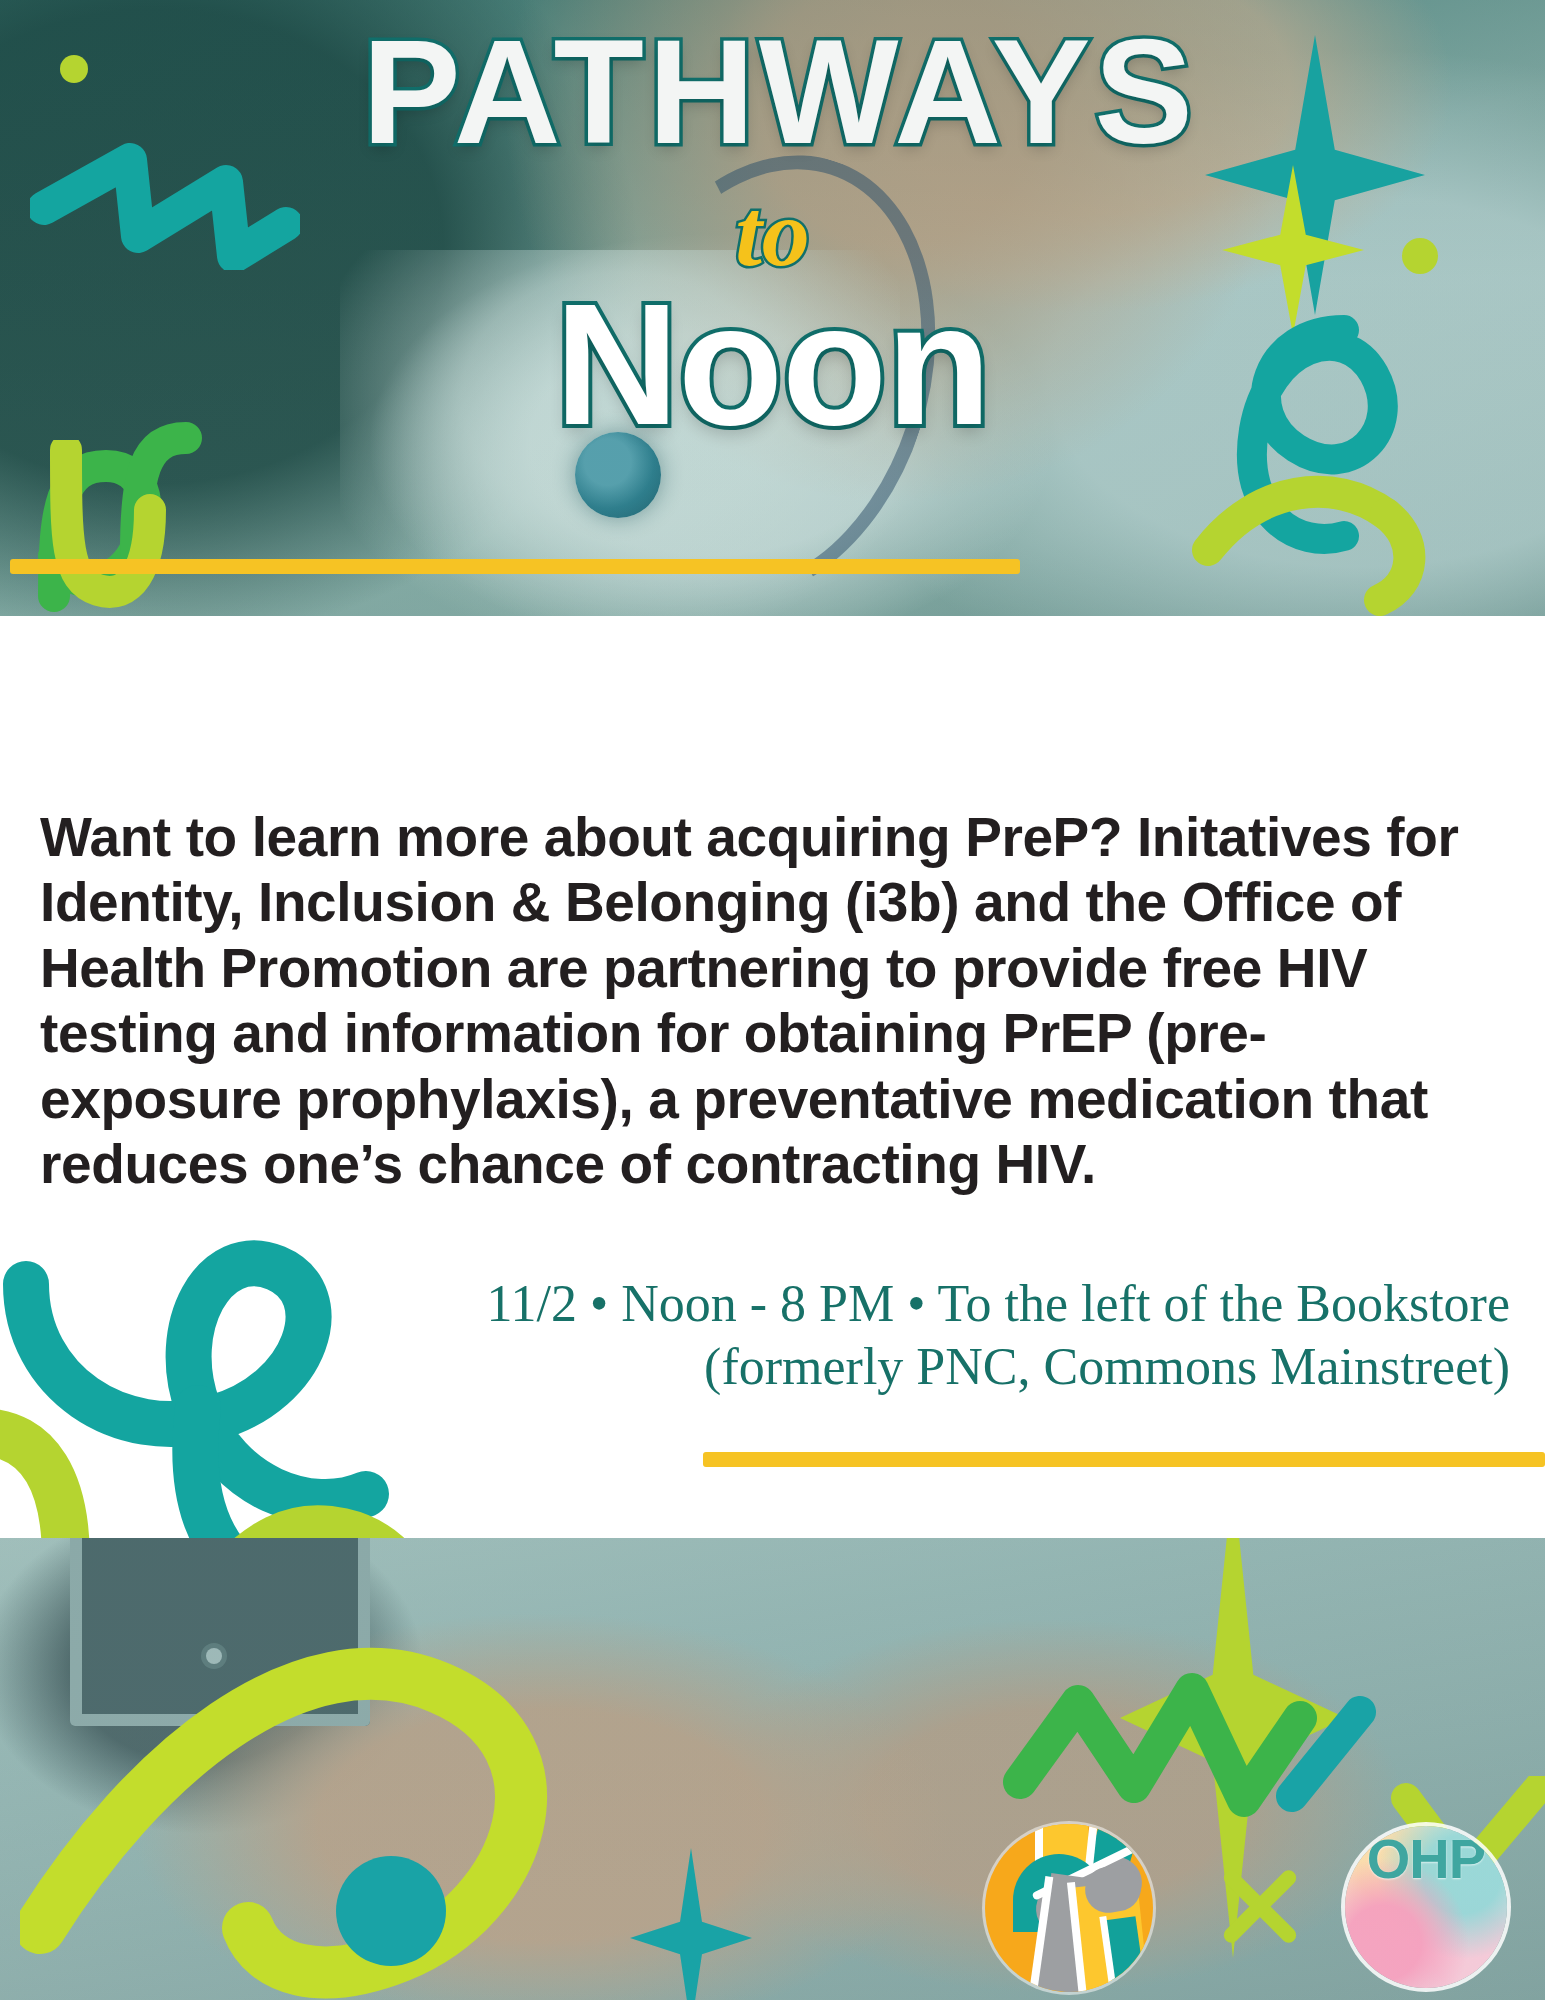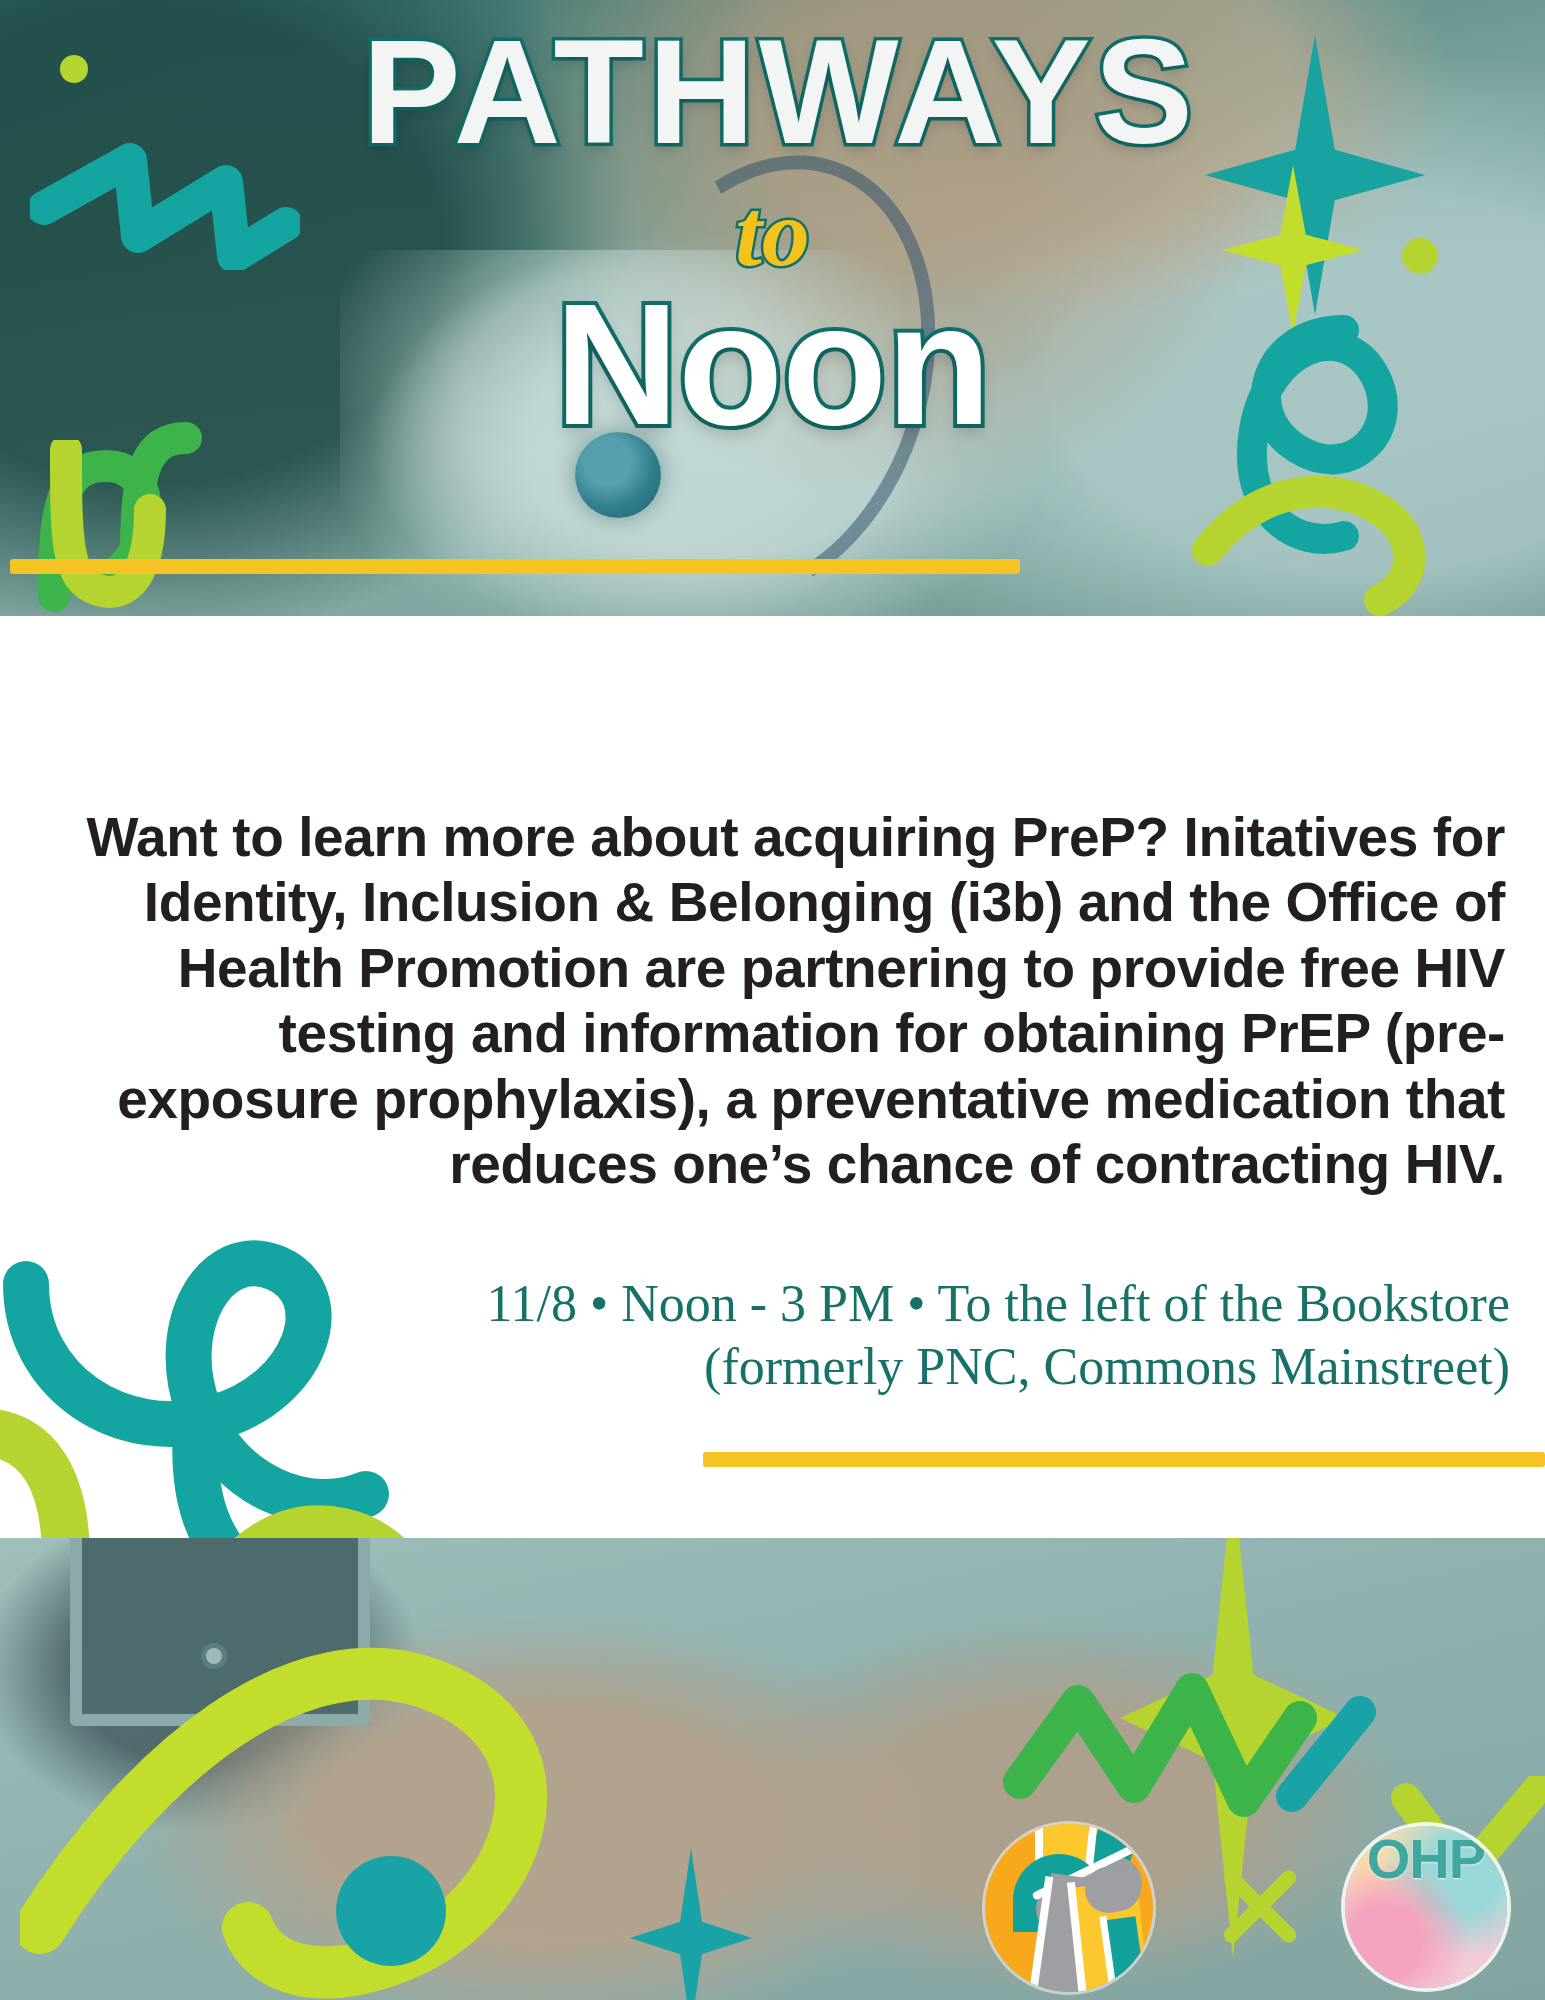--- a/index.html
+++ b/index.html
@@ -135,21 +135,21 @@
   .rule-bottom{
     position:absolute;
     left:703px; top:1452px; width:842px; height:15px;
     background:#f6c324; border-radius:3px;
   }
 
   
   .body-copy{
     position:absolute;
     left:40px; top:805px; width:1465px;
-    text-align:right;
+    text-align:left;
     font-family:"Liberation Sans",sans-serif;
     font-weight:700;
     font-size:55px;
     line-height:1.19;
     color:#231f20;
     letter-spacing:-.4px;
   }
   .event-line{
     position:absolute;
     left:230px; top:1272px; width:1280px;
@@ -255,21 +255,21 @@
     <div class="rule-top"></div>
   </div>
 
   <div class="title-pathways">PATHWAYS</div>
   <div class="title-to">to</div>
   <div class="title-prep">Noon</div>
 
   <div class="body-copy">Want to learn more about acquiring PreP? Initatives for Identity, Inclusion &amp; Belonging (i3b) and the Office of Health Promotion are partnering to provide free HIV testing and information for obtaining PrEP (pre-exposure prophylaxis), a preventative medication that reduces one’s chance of contracting HIV.</div>
 
   <div class="event-line">
-    <div>11/8 • Noon - 3 PM • To the left of the Bookstore</div>
+    <div>11/2 • Noon - 8 PM • To the left of the Bookstore</div>
     <div>(formerly PNC, Commons Mainstreet)</div>
   </div>
 
   <div class="rule-bottom"></div>
 
   <svg class="decor" style="left:-10px;top:1232px;" width="420" height="430" viewBox="0 0 420 430">
     <path d="M36 52 C36 150 130 212 224 186 C318 160 348 62 286 36 C224 10 178 96 208 176
              C238 256 320 286 376 262" fill="none" stroke="#14a5a0" stroke-width="46" stroke-linecap="round"></path>
     <path d="M208 176 C198 258 214 330 286 358" fill="none" stroke="#14a5a0" stroke-width="46" stroke-linecap="round"></path>
   </svg>

